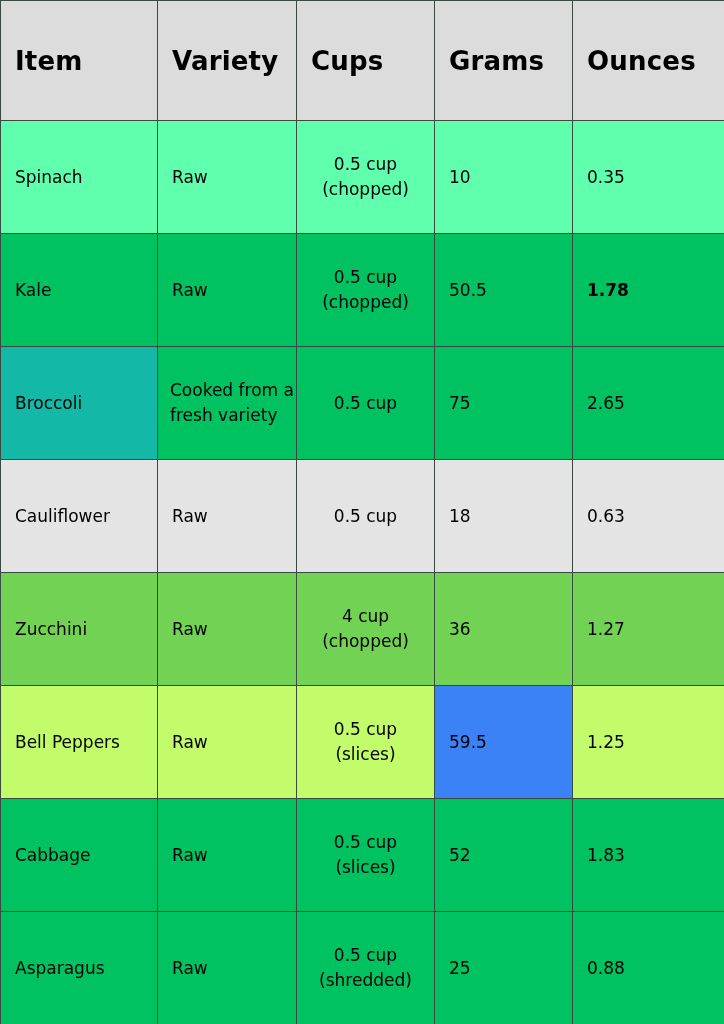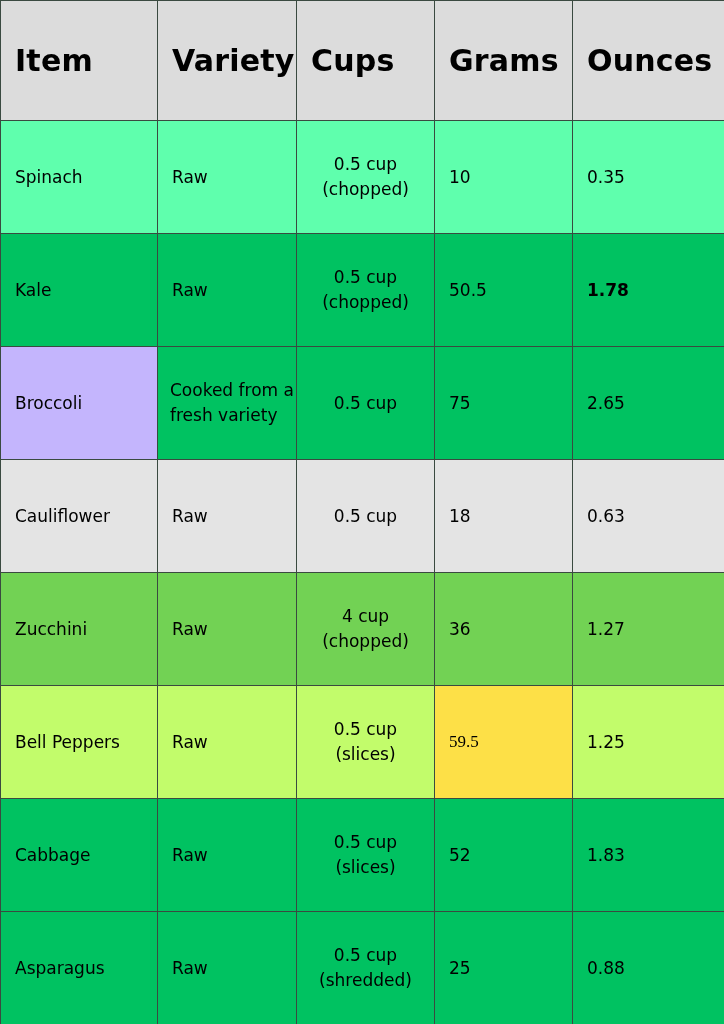--- a/index.html
+++ b/index.html
@@ -32,21 +32,21 @@
     border: 1px solid #3a4a40;
     vertical-align: middle;
     box-sizing: border-box;
   }
 
   
   thead tr { height: 120px; }
 
   thead th {
     background: #DCDCDC;
-    font-size: 30px;
+    font-size: 26px;
     font-weight: bold;
     color: #000000;
     text-align: left;
     padding: 0 0 0 14px;
     letter-spacing: 0.2px;
   }
 
   
   tbody tr { height: 113px; }
 
@@ -101,21 +101,21 @@
         <td style="background: rgb(95, 255, 173);">0.35</td>
       </tr>
       <tr>
         <td style="background: rgb(0, 194, 97);">Kale</td>
         <td style="background: rgb(0, 194, 97);">Raw</td>
         <td class="cups-cell" style="background: rgb(0, 194, 97);">0.5 cup (chopped)</td>
         <td style="background: rgb(0, 194, 97);">50.5</td>
         <td style="background: rgb(0, 194, 97); font-weight: bold;">1.78</td>
       </tr>
       <tr>
-        <td style="background: #c4b5fd;">Broccoli</td>
+        <td style="background: #14b8a6;">Broccoli</td>
         <td class="variety-multiline" style="background: rgb(0, 194, 97);">Cooked from a fresh variety</td>
         <td class="cups-cell" style="background: rgb(0, 194, 97);">0.5 cup</td>
         <td style="background: rgb(0, 194, 97);">75</td>
         <td style="background: rgb(0, 194, 97); margin-left: 25px;">2.65</td>
       </tr>
       <tr>
         <td style="background: rgb(228, 228, 228);">Cauliflower</td>
         <td style="background: rgb(228, 228, 228);">Raw</td>
         <td class="cups-cell" style="background: rgb(228, 228, 228);">0.5 cup</td>
         <td style="background: rgb(228, 228, 228);">18</td>
@@ -125,21 +125,21 @@
         <td style="background: rgb(114, 210, 84);">Zucchini</td>
         <td style="background: rgb(114, 210, 84);">Raw</td>
         <td class="cups-cell" style="background: rgb(114, 210, 84);">4 cup (chopped)</td>
         <td style="background: rgb(114, 210, 84);">36</td>
         <td style="background: rgb(114, 210, 84);">1.27</td>
       </tr>
       <tr>
         <td style="background: rgb(194, 252, 107);">Bell Peppers</td>
         <td style="background: rgb(194, 252, 107);">Raw</td>
         <td class="cups-cell" style="background: rgb(194, 252, 107);">0.5 cup (slices)</td>
-        <td style="background: #fde047; font-family: Liberation Serif, serif;">59.5</td>
+        <td style="background: #3b82f6;">59.5</td>
         <td style="background: rgb(194, 252, 107);">1.25</td>
       </tr>
       <tr>
         <td style="background: rgb(0, 194, 97);">Cabbage</td>
         <td style="background: rgb(0, 194, 97);">Raw</td>
         <td class="cups-cell" style="background: rgb(0, 194, 97);">0.5 cup (slices)</td>
         <td style="background: rgb(0, 194, 97);">52</td>
         <td style="background: rgb(0, 194, 97);">1.83</td>
       </tr>
       <tr>

